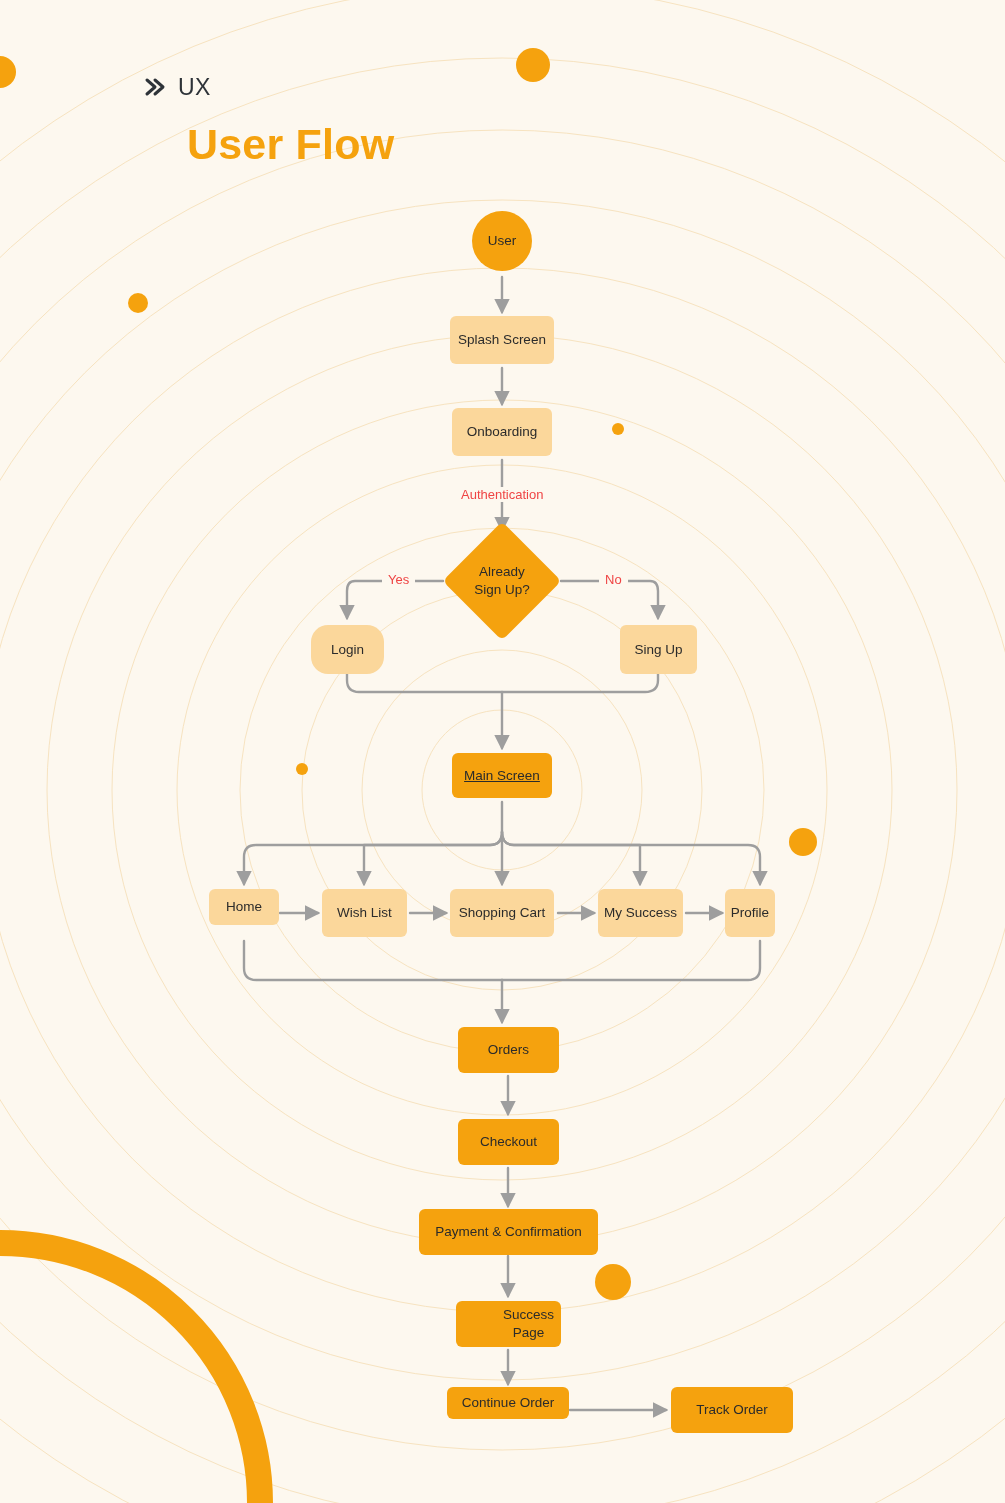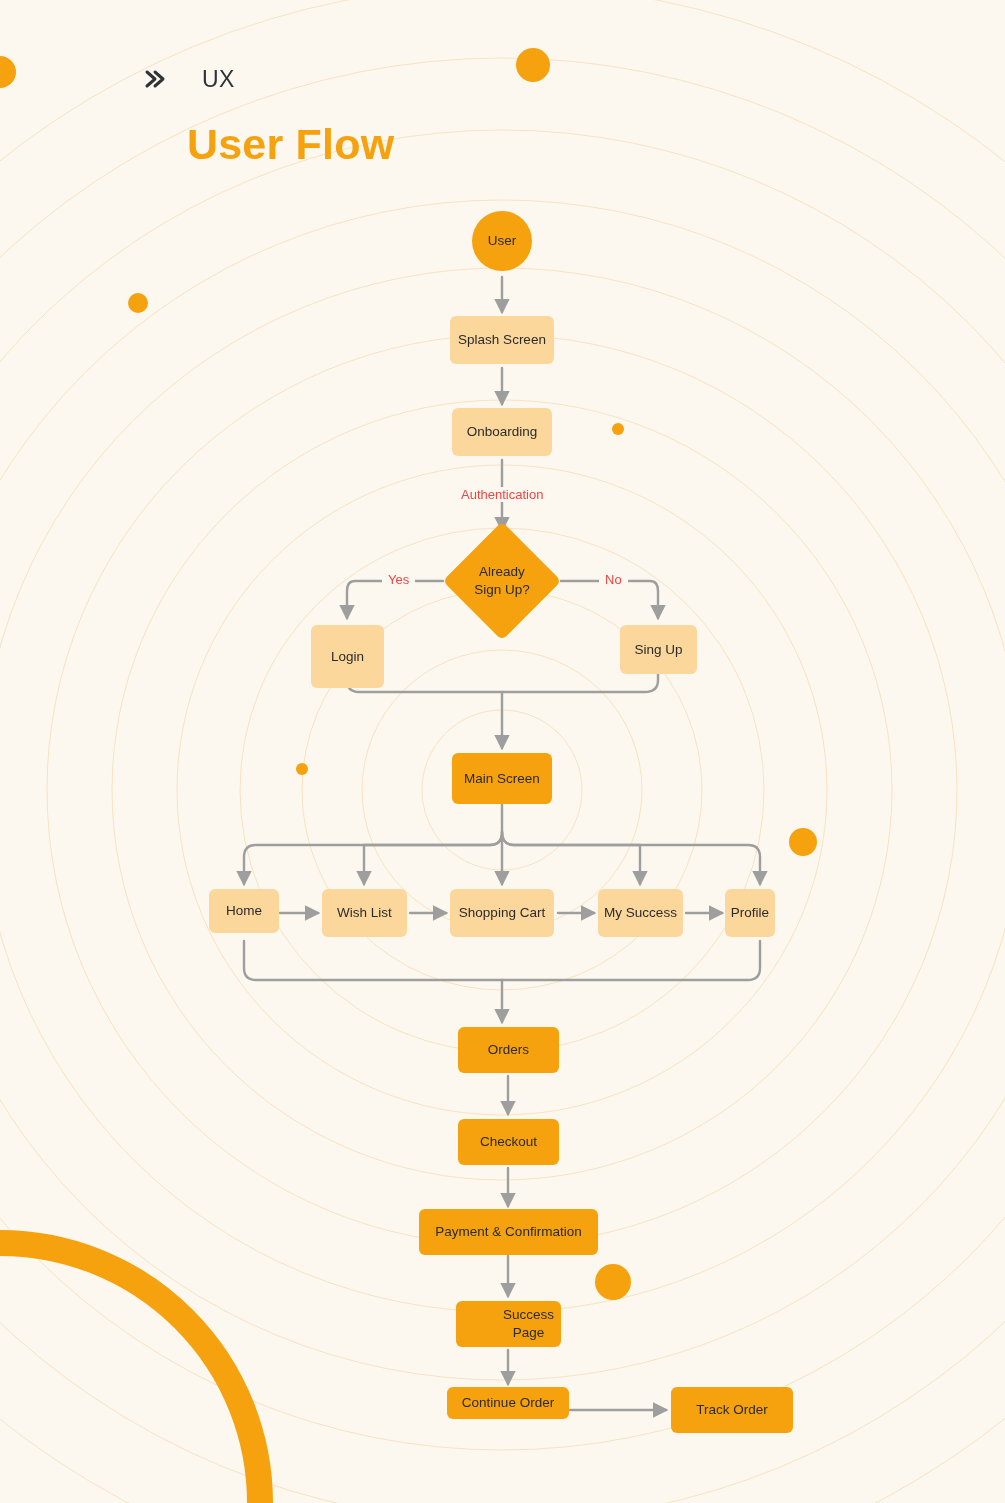--- a/index.html
+++ b/index.html
@@ -32,22 +32,22 @@
   }
 
   
   .header {
     position: absolute;
     left: 142px;
     top: 66px;
   }
   .eyebrow {
     display: flex;
-    align-items: flex-start;
-    gap: 34px;
+    align-items: center;
+    gap: 10px;
     height: 42px;
   }
   .chev {
     display: block;
     width: 26px;
     height: 26px;
     color: #2E3338;
   }
   .eyebrow-label {
     font-size: 23px;
@@ -216,33 +216,33 @@
     <div class="diamond-shape"></div>
     <div class="diamond-label">
       <div>Already</div>
       <div>Sign Up?</div>
     </div>
   </div>
 
   <div class="edge-label" style="left:382px; top:572px;">Yes</div>
   <div class="edge-label" style="left:599px; top:572px;">No</div>
 
-  <div class="node light" style="left:311px; top:625px; width:73px; height:63px;">
+  <div class="node light" style="left:311px; top:625px; width:73px; height:49px;border-radius:17px;">
     <span>Login</span>
   </div>
 
   <div class="node light" style="left:620px; top:625px; width:77px; height:49px;">
     <span>Sing Up</span>
   </div>
 
-  <div class="node solid" style="left:452px; top:753px; width:100px; height:51px;">
+  <div class="node solid" style="left:452px; top:753px; width:100px; height:45px;text-decoration:underline;">
     <span>Main Screen</span>
   </div>
 
-  <div class="node light" style="left:209px; top:889px; width:70px; height:44px;">
+  <div class="node light" style="left:209px; top:889px; width:70px; height:36px;">
     <span>Home</span>
   </div>
 
   <div class="node light" style="left:322px; top:889px; width:85px; height:48px;">
     <span>Wish List</span>
   </div>
 
   <div class="node light" style="left:450px; top:889px; width:104px; height:48px;">
     <span>Shopping Cart</span>
   </div>

